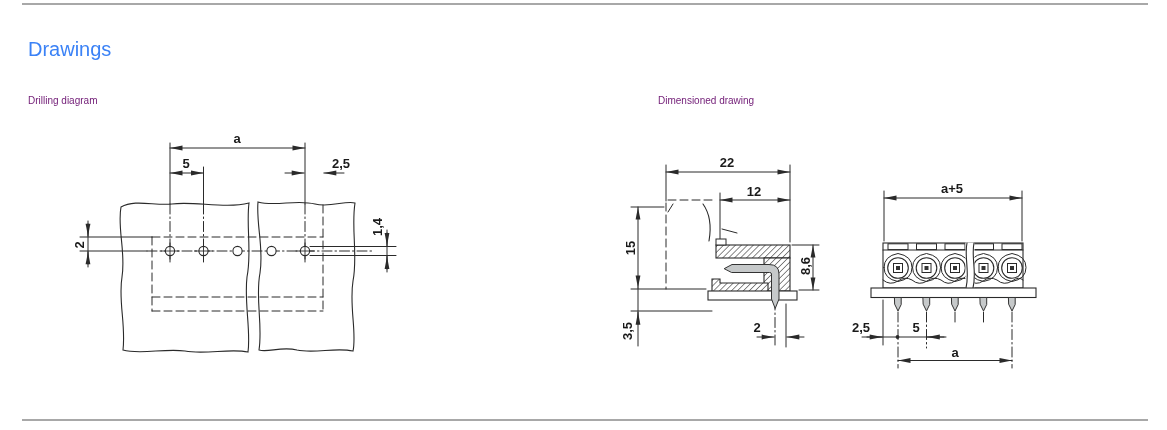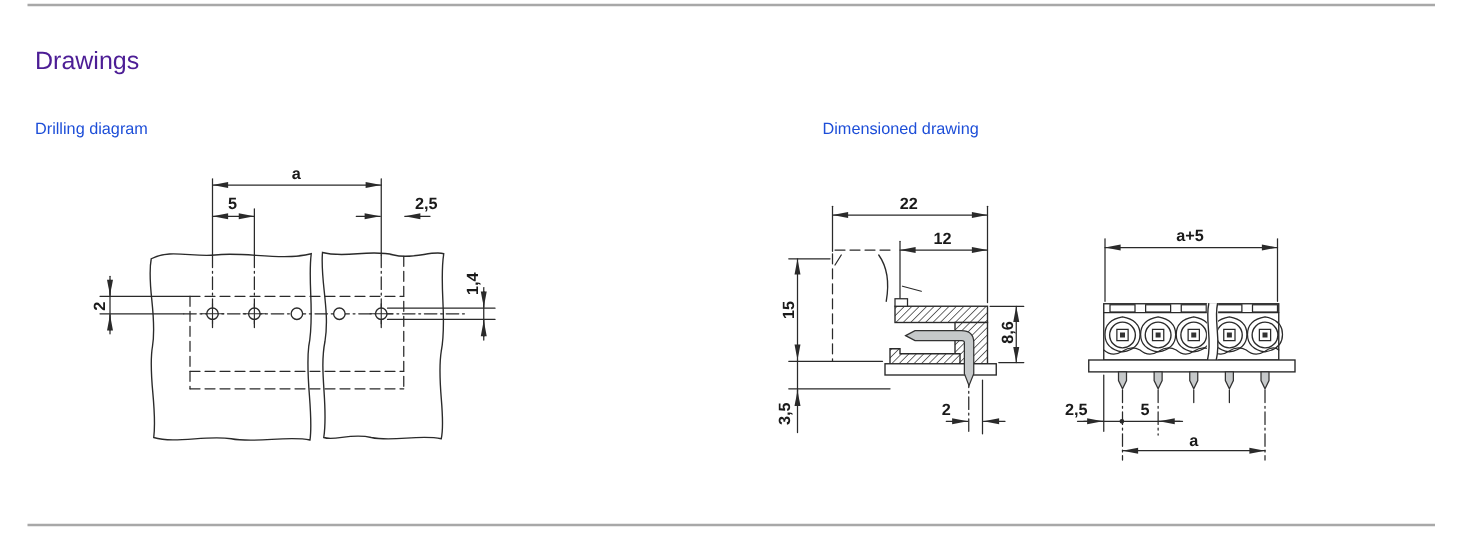--- a/index.html
+++ b/index.html
@@ -1,21 +1,21 @@
 <!DOCTYPE html>
 <html><head>
 <meta charset="utf-8">
 <style>
   html,body{margin:0;padding:0;background:#fff;}
   body{width:1167px;height:430px;position:relative;font-family:"Liberation Sans",sans-serif;overflow:hidden;}
   .rule{position:absolute;left:22px;width:1126px;height:2px;background:#a8a8a8;}
   #rule-top{top:3px;}
   #rule-bottom{top:419px;}
-  .h-title{position:absolute;left:28px;top:25px;font-size:20px;color:#4c1d95;font-weight:normal;}
-  .h-sub{position:absolute;font-size:13px;color:#1d4ed8;}
+  .h-title{position:absolute;left:28px;top:25px;font-size:20px;color:#3b82f6;font-weight:normal;}
+  .h-sub{position:absolute;font-size:10px;color:#701a75;}
   #lbl-drilling{left:28px;top:95px;}
   #lbl-dimensioned{left:620px;top:95px;margin-left:38px;}
   #drawing-svg{position:absolute;left:0;top:0;}
   .dim-text{font-family:"Liberation Sans",sans-serif;font-size:13px;font-weight:bold;fill:#1a1a1a;}
 </style>
 </head>
 <body>
 
 <div class="rule" id="rule-top"></div>
 <div class="rule" id="rule-bottom"></div>

